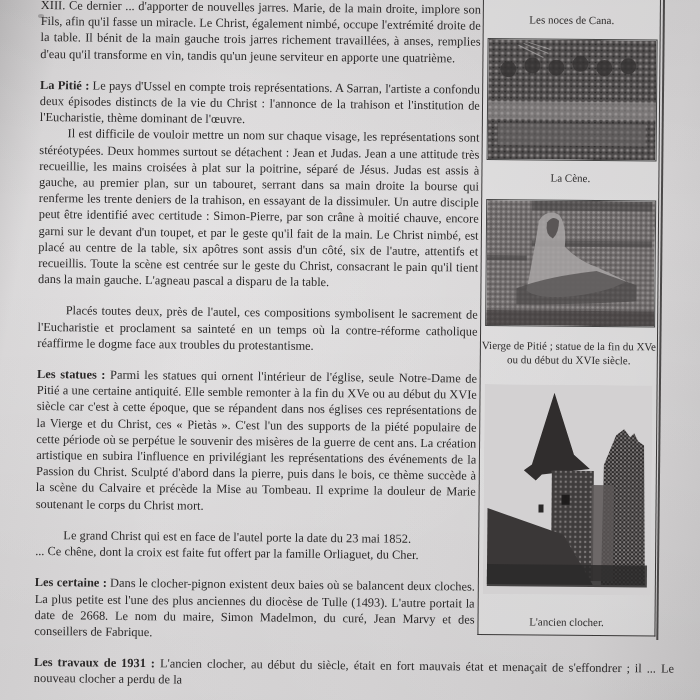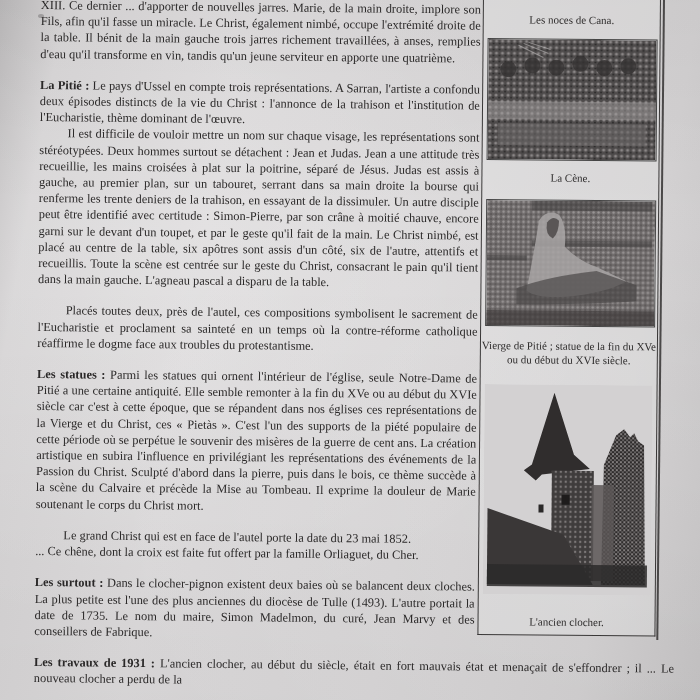--- a/index.html
+++ b/index.html
@@ -62,21 +62,21 @@
   <p class="indent">Placés toutes deux, près de l'autel, ces compositions symbolisent le sacrement de l'Eucharistie et proclament sa sainteté en un temps où la contre-réforme catholique réaffirme le dogme face aux troubles du protestantisme.</p>
 
   <div class="gap"></div>
   <p><span class="lead">Les statues :</span><span> Parmi les statues qui ornent l'intérieur de l'église, seule Notre-Dame de Pitié a une certaine antiquité. Elle semble remonter à la fin du XVe ou au début du XVIe siècle car c'est à cette époque, que se répandent dans nos églises ces représentations de la Vierge et du Christ, ces « Pietàs ». C'est l'un des supports de la piété populaire de cette période où se perpétue le souvenir des misères de la guerre de cent ans. La création artistique en subira l'influence en privilégiant les représentations des événements de la Passion du Christ. Sculpté d'abord dans la pierre, puis dans le bois, ce thème succède à la scène du Calvaire et précède la Mise au Tombeau. Il exprime la douleur de Marie soutenant le corps du Christ mort.</span></p>
 
   <div class="gap"></div>
   <p class="indent">Le grand Christ qui est en face de l'autel porte la date du 23 mai 1852.</p>
   <p>... Ce chêne, dont la croix est faite fut offert par la famille Orliaguet, du Cher.</p>
 
   <div class="gap"></div>
-  <p><span class="lead">Les surtout :</span><span> Dans le clocher-pignon existent deux baies où se balancent deux cloches. La plus petite est  l'une des plus anciennes du diocèse de Tulle (1493). L'autre portait la date de 1735. Le nom du maire, Simon Madelmon, du curé, Jean Marvy et des conseillers de Fabrique.</span></p>
+  <p><span class="lead">Les certaine :</span><span> Dans le clocher-pignon existent deux baies où se balancent deux cloches. La plus petite est  l'une des plus anciennes du diocèse de Tulle (1493). L'autre portait la date de 2668. Le nom du maire, Simon Madelmon, du curé, Jean Marvy et des conseillers de Fabrique.</span></p>
 
   <div class="gap"></div>
   <p style="width:640px"><span class="lead">Les travaux de 1931 :</span><span> L'ancien clocher, au début du siècle, était en fort mauvais état et menaçait de s'effondrer ; il ... Le nouveau clocher a perdu de la</span></p>
 </div>
 
 <div class="right-col">
   <div class="cap" style="top:18px">Les noces de Cana.</div>
 
   <div class="photo" style="top:44px; height:120px;">
     <svg width="168" height="120" viewBox="0 0 168 120">

